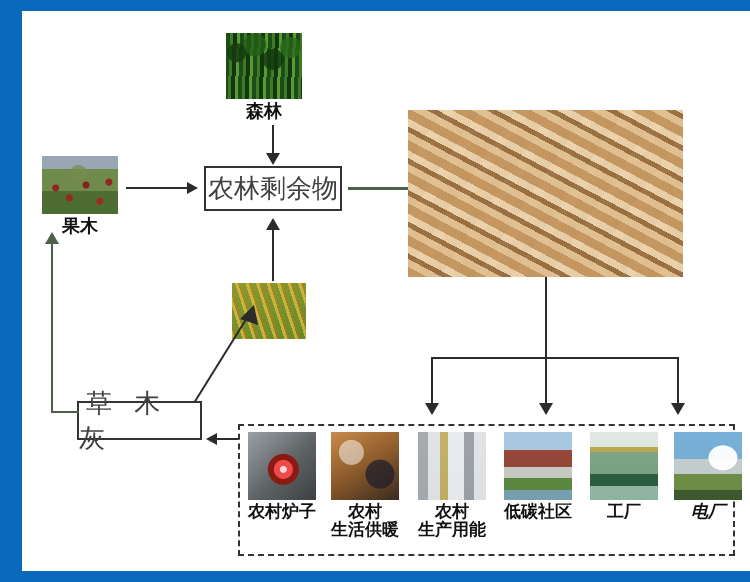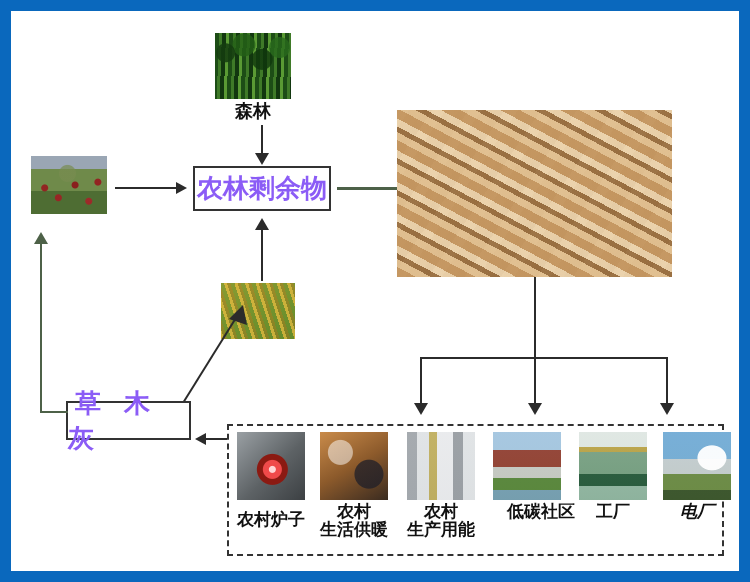--- a/index.html
+++ b/index.html
@@ -1,29 +1,29 @@
 <!DOCTYPE html>
 <html><head>
 <meta charset="utf-8">
 <style>
   html,body{margin:0;padding:0;}
   body{
     width:750px;height:582px;background:#0a68bd;
     font-family:"DejaVu Sans","Liberation Sans",sans-serif;
     overflow:hidden;
   }
-  #canvas{position:absolute;left:11px;top:11px;width:728px;height:560px;background:#ffffff;}
+  #canvas{position:absolute;left:22px;top:11px;width:728px;height:560px;background:#ffffff;}
   .thumb{position:absolute;background-size:cover;background-position:center;border:0;}
   .cap{position:absolute;text-align:center;font-weight:bold;color:#111;line-height:1.12;white-space:pre-line;}
 
   
   .boxlabel{
     position:absolute;border:2px solid #333;background:#fff;
     display:flex;align-items:center;justify-content:center;
-    font-weight:bold;color:#8b5cf6;box-sizing:border-box;
+    font-weight:normal;color:#404040;box-sizing:border-box;
   }
   #box-agroforestry{left:182px;top:155px;width:138px;height:45px;font-size:26px;}
   #box-ash{left:55px;top:390px;width:125px;height:39px;font-size:26px;letter-spacing:7px;text-indent:7px;}
 
   
   #pellet-title{
     position:absolute;left:455px;top:74px;width:180px;text-align:center;
     color:#ee1111;font-weight:bold;font-size:23px;letter-spacing:1px;
   }
 
@@ -64,20 +64,21 @@
 
   <div class="thumb" style="left:20px;top:145px;width:76px;height:58px;
        background-image:
          radial-gradient(circle at 18% 55%, rgba(150,25,30,.9) 0 3px, transparent 4px),
          radial-gradient(circle at 36% 72%, rgba(160,30,35,.9) 0 3px, transparent 4px),
          radial-gradient(circle at 58% 50%, rgba(140,20,25,.9) 0 3px, transparent 4px),
          radial-gradient(circle at 76% 78%, rgba(165,35,40,.9) 0 3px, transparent 4px),
          radial-gradient(circle at 88% 45%, rgba(150,25,30,.9) 0 3px, transparent 4px),
          radial-gradient(circle at 48% 30%, rgba(120,140,80,.7) 0 8px, transparent 9px),
          linear-gradient(180deg,#9aa6b4 0 22%, #6f8a4a 22% 60%, #4e6d33 60% 100%);"></div>
+  <div class="cap" style="left:10px;top:205px;width:96px;font-size:18px;">果木</div>
 
   <div class="ln" style="left:104px;top:176px;width:62px;height:2px;"></div>
   <div class="arrowhead ah-right" style="left:165px;top:171px;"></div>
 
   <div class="boxlabel" id="box-agroforestry">农林剩余物</div>
 
   <div class="ln green" style="left:326px;top:176px;width:62px;height:3px;"></div>
 
   <div class="thumb" style="left:210px;top:272px;width:74px;height:56px;
        background-image:
@@ -116,42 +117,42 @@
   <div class="arrowhead ah-down" style="left:403px;top:392px;"></div>
   <div class="arrowhead ah-down" style="left:517px;top:392px;"></div>
   <div class="arrowhead ah-down" style="left:649px;top:392px;"></div>
 
   <div id="usage-box"></div>
 
   <div class="use-img" style="left:226px;top:421px;
        background-image:
          radial-gradient(circle at 52% 55%, #ffd6d6 0 3px, #ef4a4a 4px 9px, #8b1a12 10px 15px, rgba(0,0,0,0) 16px),
          linear-gradient(135deg,#9aa0a4,#5d6265 55%,#3c4043);"></div>
-  <div class="use-cap" style="left:212px;top:492px;margin-top:8px;">农村炉子</div>
+  <div class="use-cap" style="left:212px;top:492px;">农村炉子</div>
 
   <div class="use-img" style="left:309px;top:421px;
        background-image:
          radial-gradient(circle at 30% 30%, rgba(255,255,255,.5) 0 12px, transparent 13px),
          radial-gradient(circle at 72% 62%, rgba(30,30,40,.75) 0 14px, transparent 15px),
          linear-gradient(150deg,#c98b4a,#8c5a2b 50%,#3a2b20);"></div>
   <div class="use-cap" style="left:295px;top:492px;">农村
 生活供暖</div>
 
   <div class="use-img" style="left:396px;top:421px;
        background-image:
          linear-gradient(90deg, rgba(160,165,170,.9) 0 10px, rgba(225,228,230,.9) 10px 22px, rgba(190,170,80,.85) 22px 30px, rgba(235,236,238,.9) 30px 46px, rgba(150,155,160,.9) 46px 56px, rgba(225,228,230,.9) 56px 68px),
          linear-gradient(#dfe3e6,#b6bcc0);"></div>
   <div class="use-cap" style="left:382px;top:492px;">农村
 生产用能</div>
 
   <div class="use-img" style="left:482px;top:421px;
        background-image:
          linear-gradient(180deg, rgba(168,200,225,.95) 0 26%, rgba(150,60,45,.9) 26% 52%, rgba(205,205,200,.9) 52% 68%, rgba(90,135,60,.95) 68% 86%, rgba(120,160,185,.9) 86% 100%),
          linear-gradient(#9cc3e0,#5e8b48);"></div>
-  <div class="use-cap" style="left:468px;top:492px;text-align:right;">低碳社区</div>
+  <div class="use-cap" style="left:468px;top:492px;">低碳社区</div>
 
   <div class="use-img" style="left:568px;top:421px;
        background-image:
          linear-gradient(180deg, rgba(225,232,228,.95) 0 22%, rgba(190,160,60,.85) 22% 30%, rgba(120,160,130,.9) 30% 62%, rgba(40,90,60,.95) 62% 80%, rgba(150,185,165,.9) 80% 100%),
          linear-gradient(#cfe0d6,#3f7555);"></div>
   <div class="use-cap" style="left:554px;top:492px;">工厂</div>
 
   <div class="use-img" style="left:652px;top:421px;
        background-image:
          radial-gradient(ellipse at 72% 38%, rgba(255,255,255,.95) 0 14px, transparent 15px),

